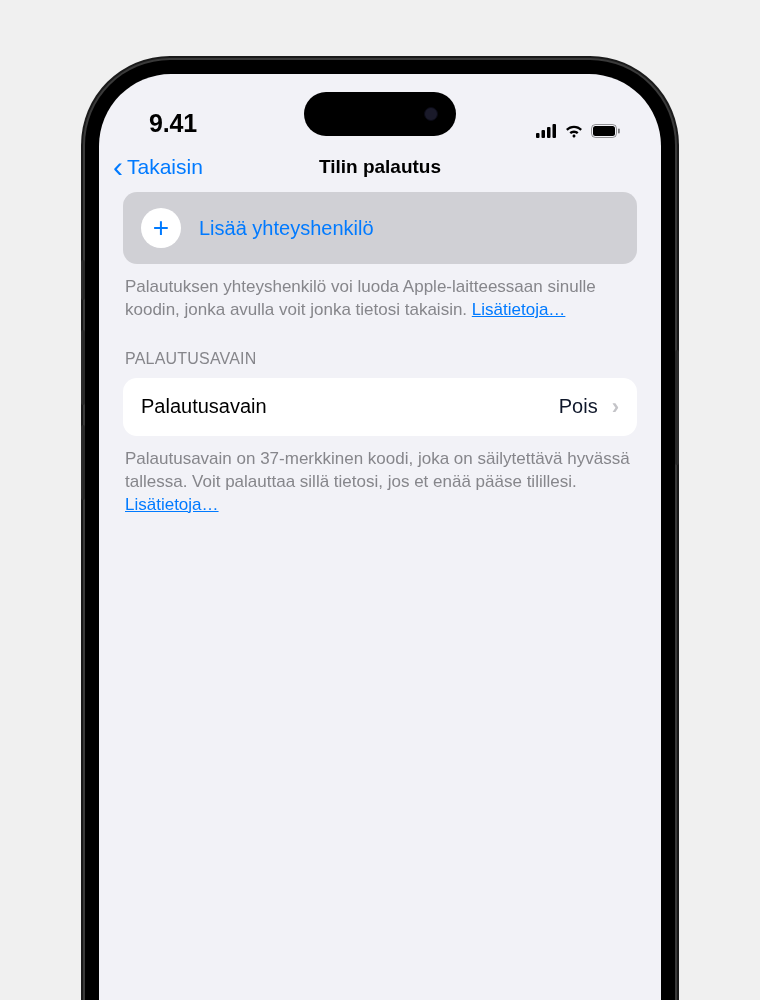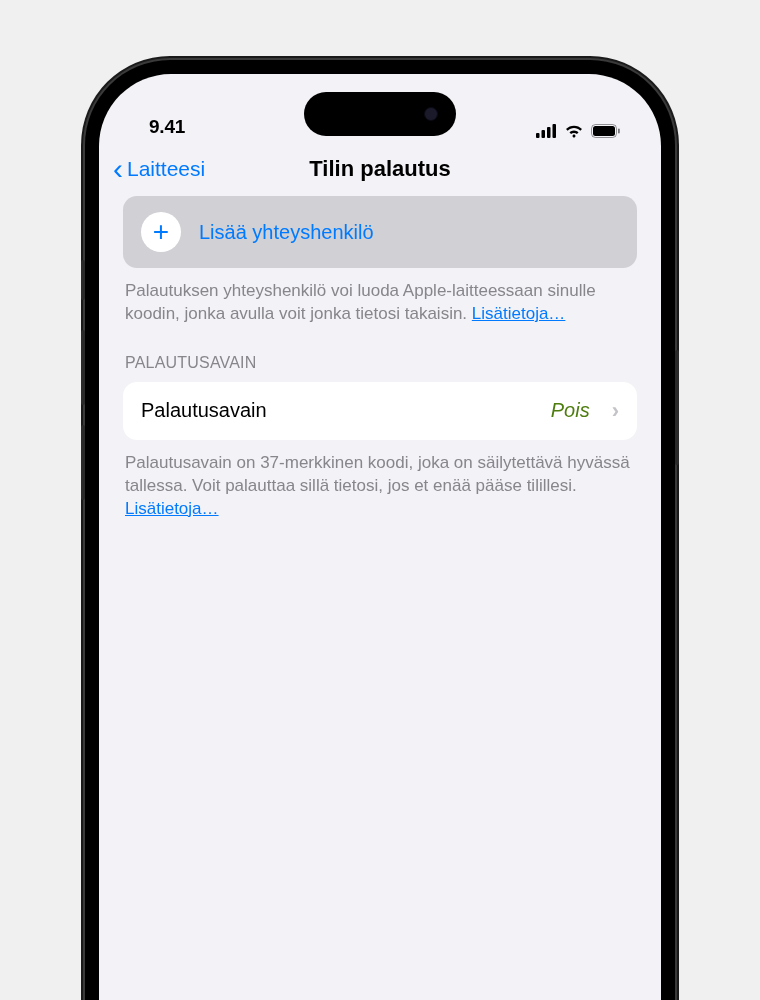--- a/index.html
+++ b/index.html
@@ -79,21 +79,21 @@
       height: 115px;
     }
     .status-bar {
       height: 72px;
       display: flex;
       align-items: flex-end;
       justify-content: space-between;
       padding: 0 40px 8px 50px;
     }
     .status-time {
-      font-size: 19px;
+      font-size: 25px;
       font-weight: 600;
       letter-spacing: -0.2px;
     }
     .status-icons {
       display: flex;
       align-items: center;
       gap: 7px;
     }
     .nav-bar {
       display: flex;
@@ -111,21 +111,21 @@
       left: 14px;
     }
     .back-chevron {
       font-size: 30px;
       font-weight: 500;
       line-height: 1;
     }
     .nav-title {
       flex: 1;
       text-align: center;
-      font-size: 22px;
+      font-size: 19px;
       font-weight: 600;
       color: #000;
     }
     .content {
       padding: 0 24px;
     }
     .intro-text {
       font-size: 17px;
       line-height: 1.35;
       color: #86868b;
@@ -182,23 +182,22 @@
     .cell-row {
       display: flex;
       align-items: center;
       width: 100%;
     }
     .cell-title {
       color: #000;
       flex: 1;
     }
     .cell-value {
-      color: #4d7c0f;
-      margin-right: 22px;
-      font-style: italic;
+      color: #0f172a;
+      margin-right: 14px;
     }
     .chevron {
       color: #c4c4c8;
       font-size: 22px;
       font-weight: 600;
     }
   </style>
 </head>
 <body>
 
@@ -229,21 +228,21 @@
             <rect x="0.5" y="0.5" width="25" height="13" rx="4" fill="none" stroke="#000" stroke-width="1" opacity="0.4"></rect>
             <rect x="2" y="2" width="22" height="10" rx="2.5" fill="#000"></rect>
             <rect x="27" y="4.5" width="1.8" height="5" rx="1" fill="#000" opacity="0.5"></rect>
           </svg>
       </div>
     </div>
 
     <div class="nav-bar">
       <div class="back-button">
         <span class="back-chevron">‹</span>
-        <span>Laitteesi</span>
+        <span>Takaisin</span>
       </div>
       <div class="nav-title">Tilin palautus</div>
     </div>
 
     <div class="content">
 
 
       <div class="cell highlighted">
         <div class="plus-circle">
           <span class="plus-icon">+</span>

